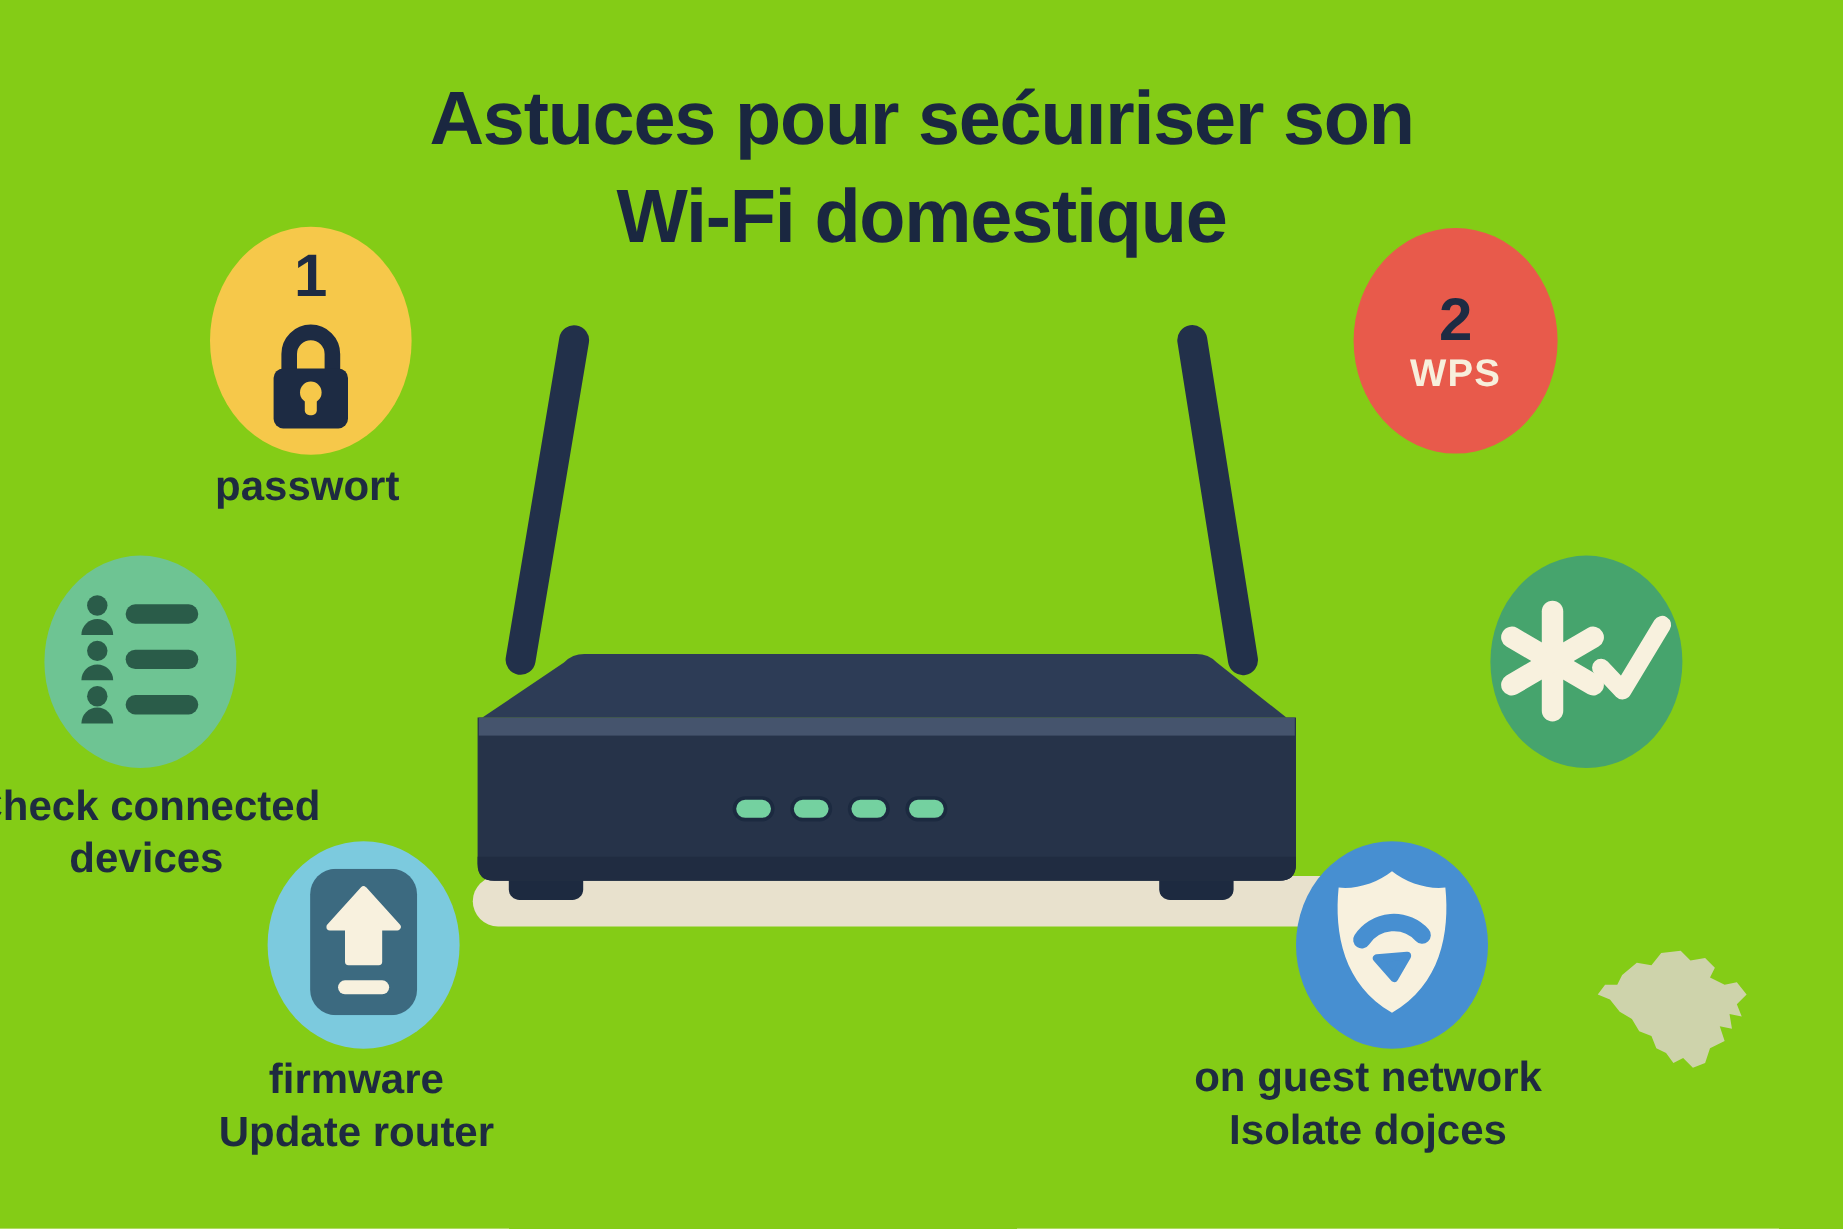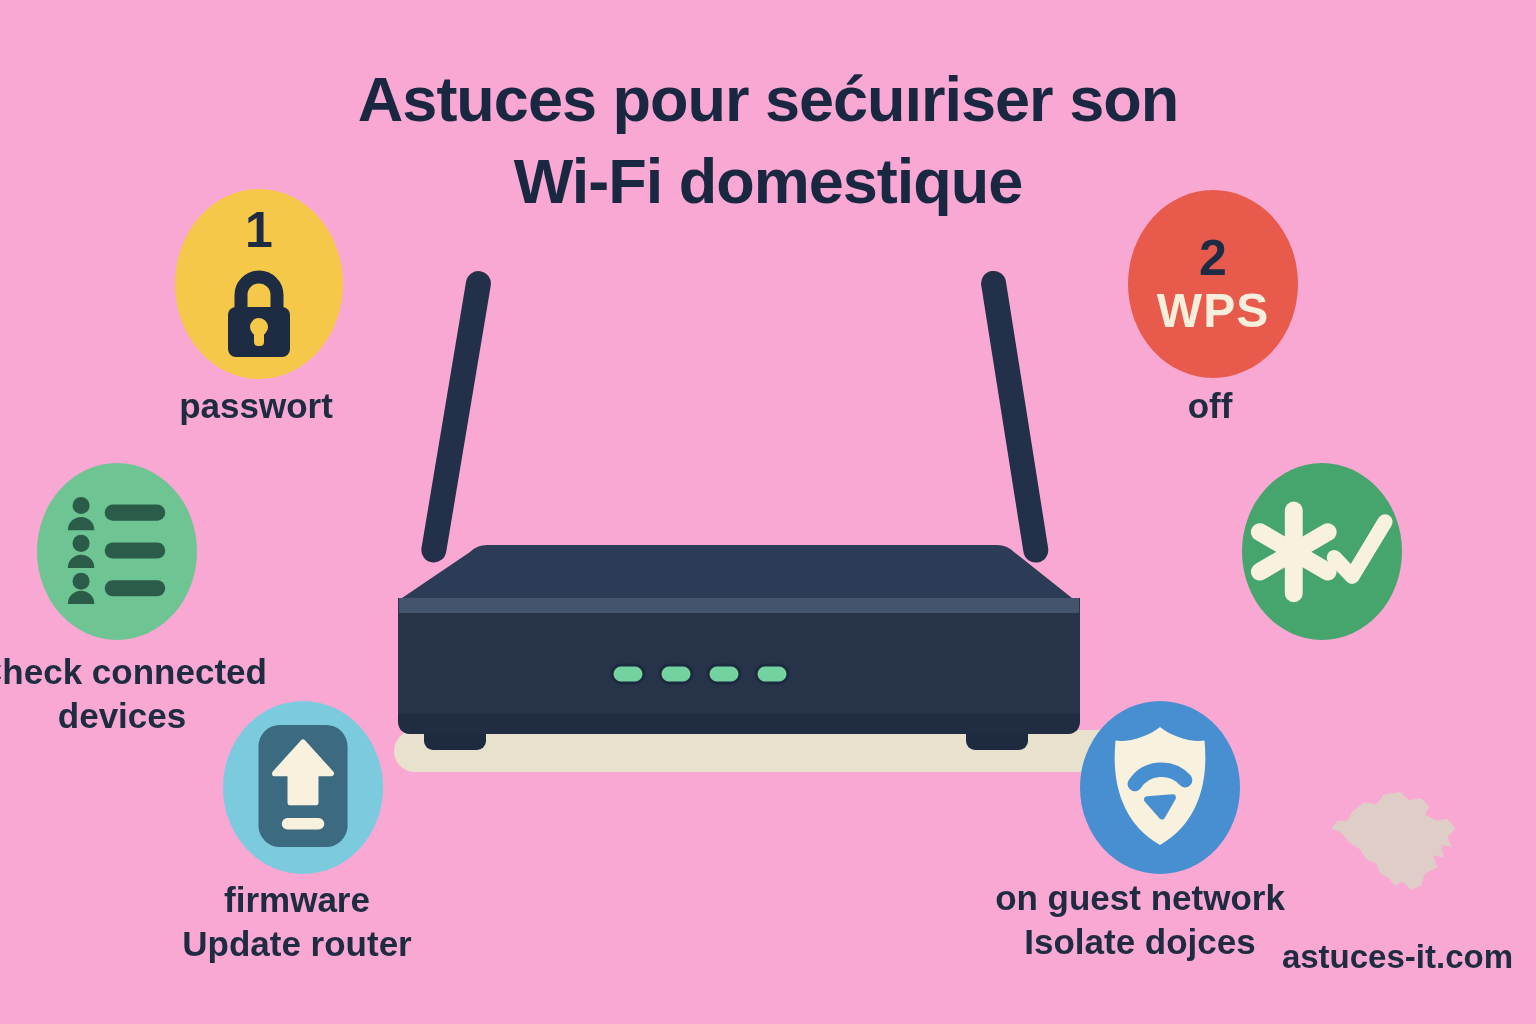--- a/index.html
+++ b/index.html
@@ -1,36 +1,36 @@
 <!DOCTYPE html>
 <html><head>
 <meta charset="utf-8">
 <style>
   html,body{margin:0;padding:0;background:#faf2e0;}
   .canvas{
     position:relative;width:1536px;height:1024px;overflow:hidden;
-    background:#f9a8d4;
+    background:#84cc16;
     font-family:"Liberation Sans",sans-serif;
     color:#1e2b40;
   }
   .title{
     position:absolute;left:0;right:0;top:58px;
     text-align:center;font-size:63px;font-weight:700;
     color:#1a2740;line-height:82px;letter-spacing:-1px;
   }
   .title span{display:block;}
   .circle{position:absolute;border-radius:50%;display:flex;flex-direction:column;align-items:center;justify-content:center;}
   .c-yellow{left:175px;top:189px;width:168px;height:190px;background:#f6c84a;}
   .c-red{left:1128px;top:190px;width:170px;height:188px;background:#e85a4b;}
   .c-green-light{left:37px;top:463px;width:160px;height:177px;background:#6ec493;}
   .c-green{left:1242px;top:463px;width:160px;height:177px;background:#46a46d;}
   .c-blue-light{left:223px;top:701px;width:160px;height:173px;background:#7ccade;}
   .c-blue{left:1080px;top:701px;width:160px;height:173px;background:#478fd1;}
   .badge-num{font-size:50px;font-weight:800;color:#1d2b43;line-height:1;margin-bottom:4px;}
-  .wps-text{font-size:48px;font-weight:800;color:#f7efdc;line-height:1;letter-spacing:1px;margin-top:0;}
+  .wps-text{font-size:32px;font-weight:800;color:#f7efdc;line-height:1;letter-spacing:1px;margin-top:0;}
   .label{
     position:absolute;text-align:center;
     font-size:35px;font-weight:600;line-height:44px;color:#1e2b40;
   }
   .label span{display:block;}
   .lbl-change{left:96px;top:384px;width:320px;}
   .lbl-wps{left:1050px;top:384px;width:320px;}
   .lbl-check{left:-80px;top:650px;width:404px;}
   .lbl-update{left:137px;top:878px;width:320px;}
   .lbl-strong{left:1140px;top:650px;width:360px;}
@@ -91,21 +91,20 @@
   </div>
   <div class="label lbl-change">
     <span>passwort</span>
   </div>
 
   <div class="circle c-red">
     <div class="badge-num">2</div>
     <div class="wps-text">WPS</div>
   </div>
   <div class="label lbl-wps">
-    <span>off</span>
   </div>
 
   <div class="circle c-green-light">
     <span>
       <svg width="104" height="110" viewBox="0 0 110 114">
         <g fill="#2a5c49">
           <circle cx="17" cy="10" r="9"></circle>
           <path d="M3 36 a14 14 0 0 1 28 0 z"></path>
           <rect x="42" y="9" width="64" height="17" rx="8.5"></rect>
           <circle cx="17" cy="50" r="9"></circle>
@@ -161,15 +160,14 @@
   </div>
   <div class="label lbl-guest">
     <span>on guest network</span>
     <span>Isolate dojces</span>
   </div>
 
   <svg class="belgium-svg" width="145" height="122" viewBox="0 0 140 120">
     <path fill="#dbd5c6" d="M28 32 L40 22 L52 24 L60 14 L76 12 L84 20 L96 18 L104 26 L100 34 L112 40 L122 38 L130 48 L122 56 L126 66 L116 64 L118 76 L108 74 L112 86 L100 92 L96 104 L86 108 L78 100 L70 104 L64 96 L56 92 L52 82 L42 78 L36 68 L26 62 L18 52 L8 48 L14 40 L24 40 Z"></path>
   </svg>
 
-  <div class="watermark">astuces-it.com</div>
 
 </div>
 
 </body></html>

